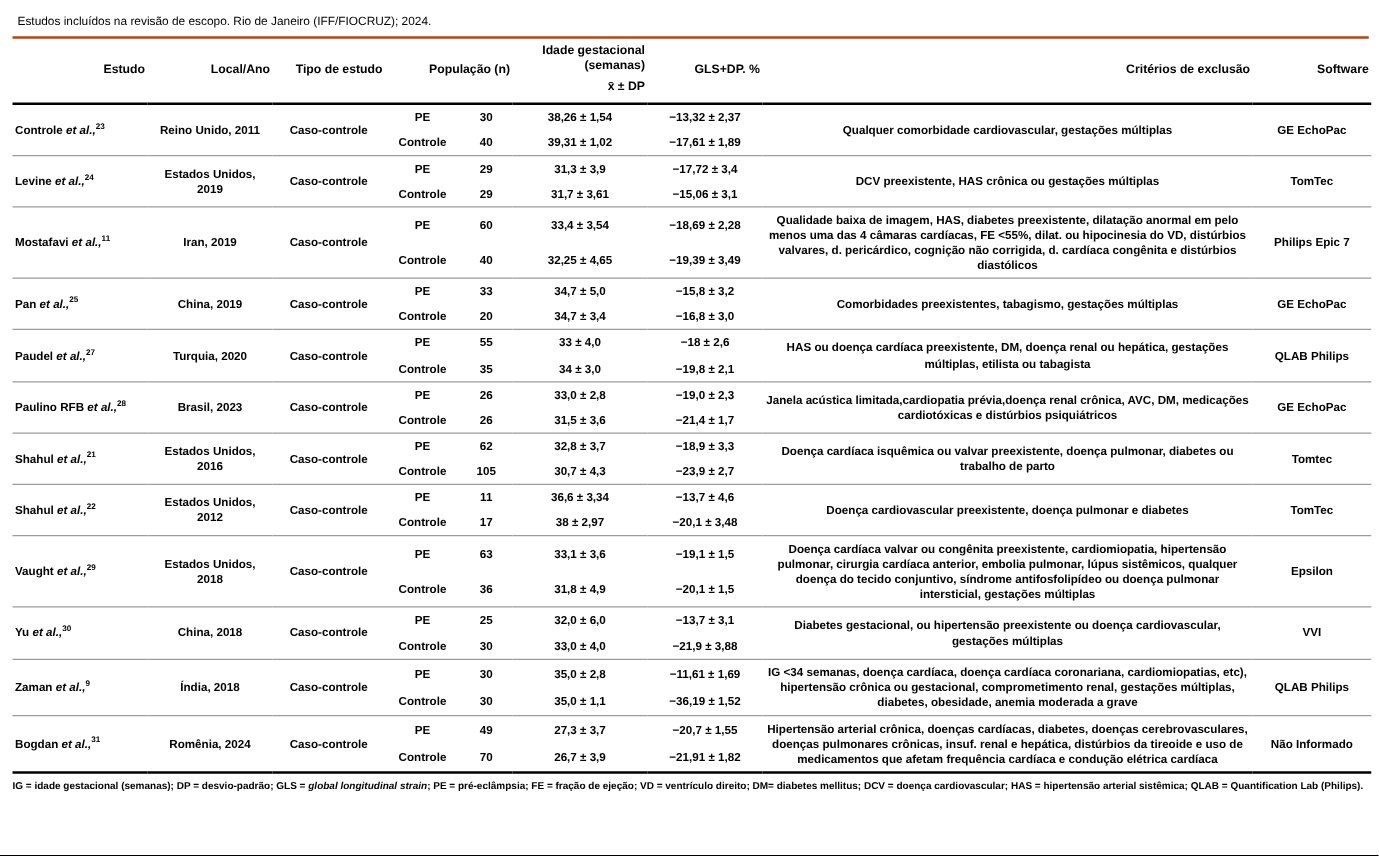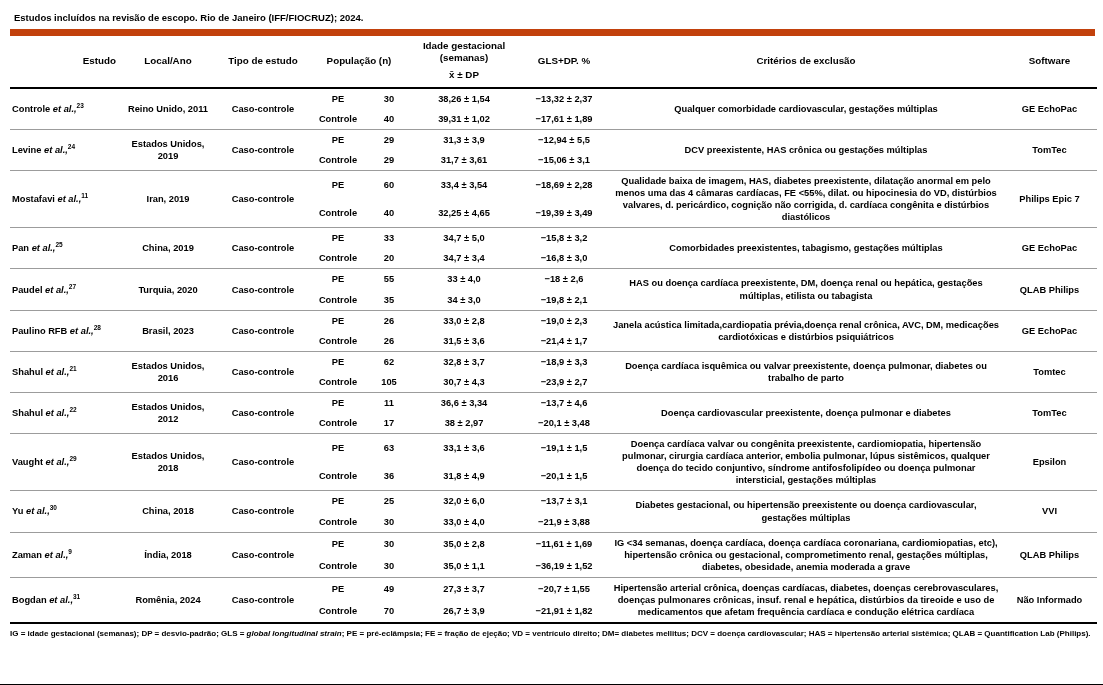--- a/index.html
+++ b/index.html
@@ -4,27 +4,27 @@
 <style>
   * { margin:0; padding:0; box-sizing:border-box; }
   html,body { background:#fff; }
   body {
     width:1103px; height:685px; overflow:hidden;
     font-family:"Liberation Sans", sans-serif;
     color:#000;
   }
   .page { padding:6px 8px 0 10px; border-bottom:1px solid #000; height:685px; }
   .tbl-title { font-size:10.5px; font-weight:bold; padding:2px 0 4px 0; border-bottom:1px solid #000; }
-  .tbl-caption { font-size:9.5px; font-weight:bold; padding:6px 0 6px 4px; border-bottom:7px solid #c2410c; }
+  .tbl-caption { font-size:9.5px; font-weight:normal; padding:6px 0 6px 4px; border-bottom:2px solid #c2410c; }
   table.main-table { width:100%; border-collapse:collapse; table-layout:fixed; border-bottom:2px solid #000; }
   col.c-estudo { width:108px; } col.c-local { width:100px; } col.c-tipo { width:90px; }
   col.c-grupo { width:60px; } col.c-n { width:42px; } col.c-idade { width:108px; }
   col.c-gls { width:92px; } col.c-crit { width:392px; } col.c-soft { width:95px; }
   th {
-    font-size:9.8px; font-weight:bold; text-align:center; vertical-align:middle;
+    font-size:9.8px; font-weight:bold; text-align:right; vertical-align:middle;
     padding:4px 2px 5px 2px; line-height:1.25; border-bottom:2px solid #000;
   }
   th.h-estudo { text-align:right; padding-left:2px; }
   .idade-mean { margin-top:5px; }
   td {
     font-size:9.3px; font-weight:bold; text-align:center; vertical-align:middle;
     padding:4px 3px; line-height:1.3;
   }
   td.estudo { text-align:left; padding-left:2px; }
   tbody tr.group-first td { border-top:1px solid #9c9c9c; }
@@ -84,21 +84,21 @@
           <td>39,31 ± 1,02</td>
           <td>−17,61 ± 1,89</td>
         </tr>
         <tr class="group-first">
           <td class="estudo" rowspan="2"><span>Levine</span> <i>et al.,</i><sup>24</sup></td>
           <td rowspan="2">Estados Unidos, 2019</td>
           <td rowspan="2">Caso-controle</td>
           <td>PE</td>
           <td>29</td>
           <td>31,3 ± 3,9</td>
-          <td>−12,94 ± 5,5</td>
+          <td>−17,72 ± 3,4</td>
           <td rowspan="2">DCV preexistente, HAS crônica ou gestações múltiplas</td>
           <td rowspan="2">TomTec</td>
         </tr>
         <tr>
           <td>Controle</td>
           <td>29</td>
           <td>31,7 ± 3,61</td>
           <td>−15,06 ± 3,1</td>
         </tr>
         <tr class="group-first">

